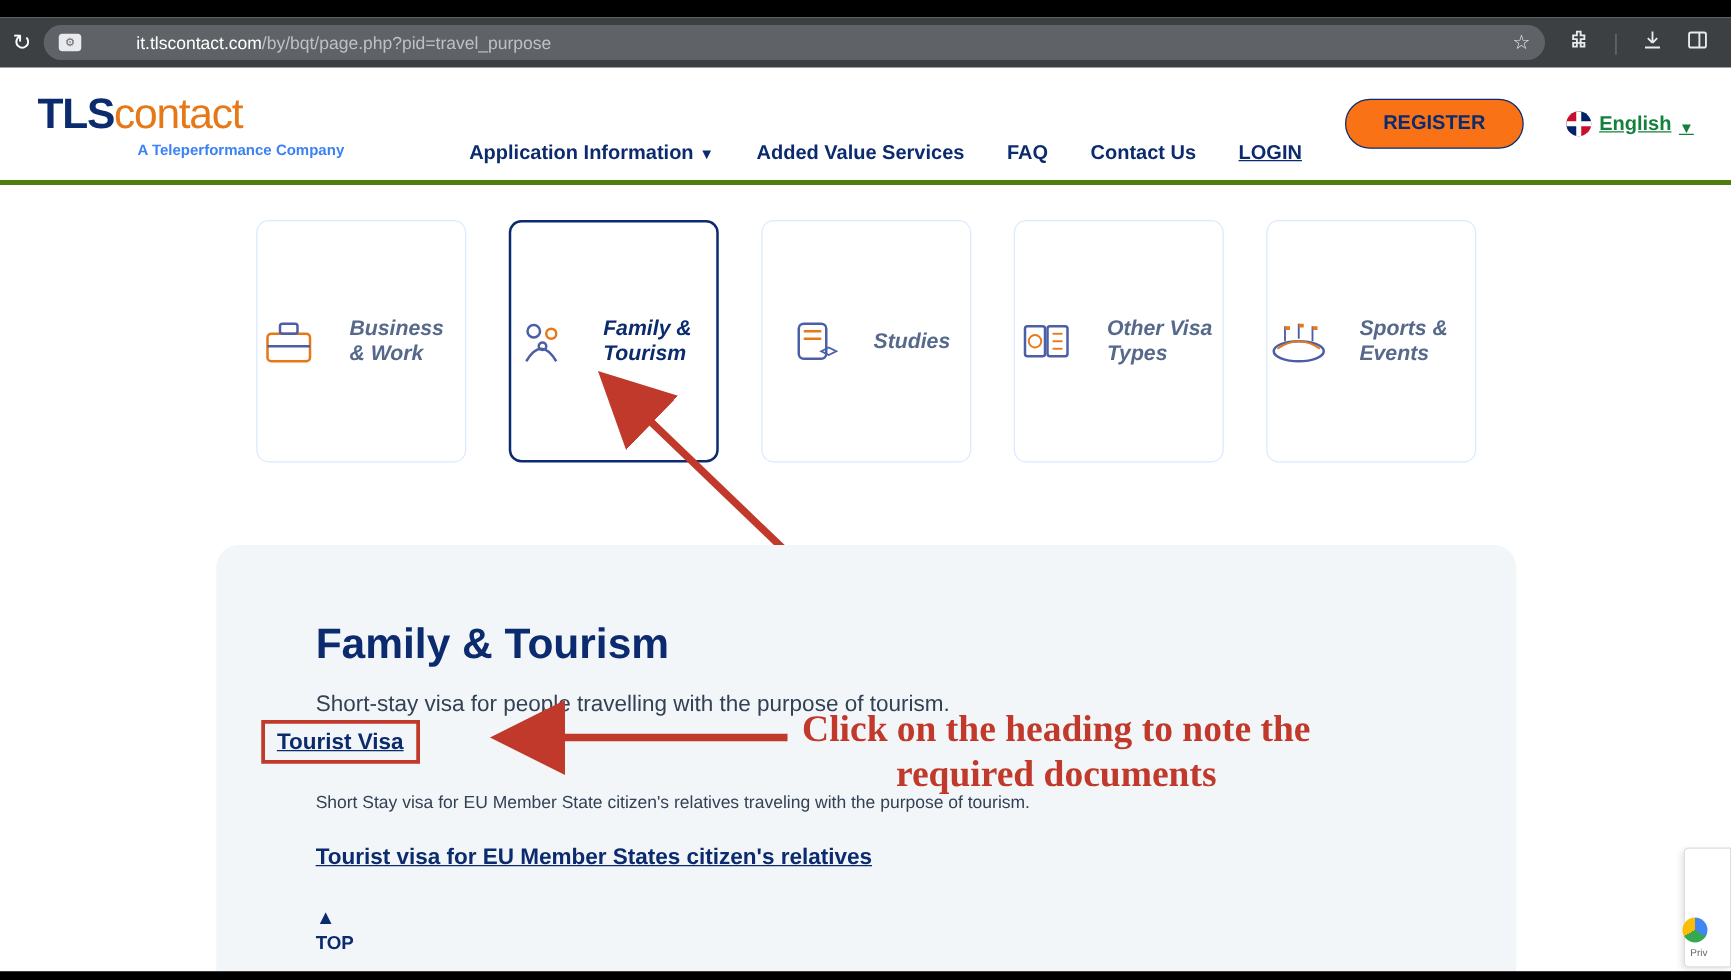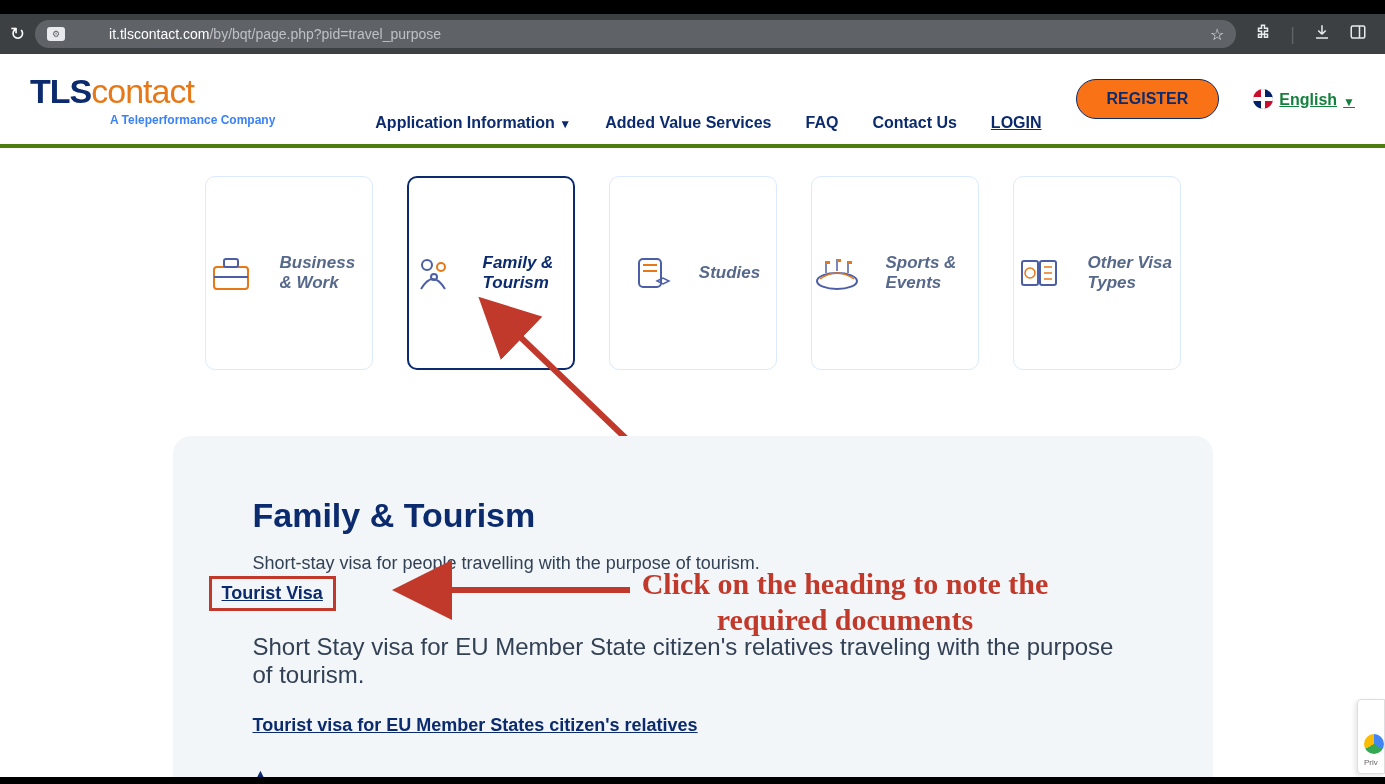--- a/index.html
+++ b/index.html
@@ -43,33 +43,33 @@
     .card.active .card-label { color: #0b2b6e; }
     .card-icon { width: 50px; height: 44px; }
 
     
     .content-wrap { display: flex; justify-content: center; margin-top: 56px; }
     .panel { background: #f2f6f8; border-radius: 18px; width: 1040px; padding: 60px 80px 40px 80px; position: relative; }
     .panel-title { color: #0b2b6e; font-size: 34px; font-weight: 800; }
     .panel-sub { color: #334155; font-size: 18px; margin-top: 18px; }
     .link-heading { color: #0b2b6e; font-size: 18px; font-weight: 700; margin-top: 26px; display: inline-block; }
     .highlight-box { border: 3px solid #c0392b; padding: 4px 10px; margin-left: -44px; margin-top: 2px; display: inline-block; }
-    .second-sub { color: #334155; font-size: 24px; margin-top: 22px; }
+    .second-sub { color: #334155; font-size: 14px; margin-top: 22px; }
     .top-link { color: #0b2b6e; font-weight: 700; margin-top: 30px; display: flex; flex-direction: column; align-items: flex-start; gap: 2px; font-size: 15px; }
     .top-caret { font-size: 16px; }
 
     
     .annotation-1 { position: absolute; left: 610px; top: 436px; color: #c0392b; font-family: 'Times New Roman', serif; font-size: 30px; font-weight: 700; }
     .annotation-2 { position: absolute; left: 630px; top: 566px; color: #c0392b; font-family: 'Times New Roman', serif; font-size: 30px; font-weight: 700; text-align: center; width: 430px; line-height: 1.2; }
 
     .arrow1 { position: absolute; left: 498px; top: 320px; width: 160px; height: 140px; pointer-events: none; }
     .arrow2 { position: absolute; left: 420px; top: 570px; width: 220px; height: 40px; pointer-events: none; }
 
     .bottom-bar { position: fixed; bottom: 0; left: 0; right: 0; height: 7px; background: #000; }
-    .recaptcha { position: fixed; bottom: 10px; right: 0; width: 28px; height: 75px; background: #fff; border: 1px solid #ddd; border-radius: 4px 0 0 4px; box-shadow: -2px 2px 5px rgba(0,0,0,0.1); display: flex; flex-direction: column; align-items: flex-start; justify-content: flex-end; padding: 6px 6px; font-size: 8px; color: #666; }
+    .recaptcha { position: fixed; bottom: 10px; right: 0; width: 28px; height: 96px; background: #fff; border: 1px solid #ddd; border-radius: 4px 0 0 4px; box-shadow: -2px 2px 5px rgba(0,0,0,0.1); display: flex; flex-direction: column; align-items: flex-end; justify-content: flex-end; padding: 6px 18px; font-size: 8px; color: #666; }
     .recaptcha-icon { width: 20px; height: 20px; border-radius: 50%; background: conic-gradient(#4285f4 0 120deg, #34a853 120deg 240deg, #fbbc05 240deg 360deg); margin-bottom: 4px; }
 
     svg { overflow: visible; }
   </style>
 </head>
 <body>
 
 <div class="chrome-top"></div>
 
 <div class="browser-bar">
@@ -146,41 +146,41 @@
     <svg class="card-icon" viewBox="0 0 50 44">
       <rect x="14" y="8" width="22" height="28" rx="4" fill="none" stroke="#4c5fa6" stroke-width="2"></rect>
       <line x1="18" y1="14" x2="32" y2="14" stroke="#e67817" stroke-width="2"></line>
       <line x1="18" y1="20" x2="32" y2="20" stroke="#e67817" stroke-width="2"></line>
       <path d="M32 30 l6 -3 l6 3 l-6 3 z" fill="none" stroke="#4c5fa6" stroke-width="1.5"></path>
     </svg>
     <span class="card-label">Studies</span>
   </div>
   <div class="card">
     <svg class="card-icon" viewBox="0 0 50 44">
+      <rect x="8" y="10" width="16" height="24" rx="2" fill="none" stroke="#4c5fa6" stroke-width="2"></rect>
+      <rect x="26" y="10" width="16" height="24" rx="2" fill="none" stroke="#4c5fa6" stroke-width="2"></rect>
+      <circle cx="16" cy="22" r="5" fill="none" stroke="#e67817" stroke-width="1.5"></circle>
+      <line x1="30" y1="16" x2="38" y2="16" stroke="#e67817" stroke-width="1.5"></line>
+      <line x1="30" y1="22" x2="38" y2="22" stroke="#e67817" stroke-width="1.5"></line>
+      <line x1="30" y1="28" x2="38" y2="28" stroke="#e67817" stroke-width="1.5"></line>
+    </svg>
+    <span class="card-label">Other Visa Types</span>
+  </div>
+  <div class="card">
+    <svg class="card-icon" viewBox="0 0 50 44">
       <ellipse cx="25" cy="30" rx="20" ry="8" fill="none" stroke="#4c5fa6" stroke-width="2"></ellipse>
       <path d="M8 28 q17 -12 34 0" fill="none" stroke="#e67817" stroke-width="1.5"></path>
       <line x1="14" y1="10" x2="14" y2="22" stroke="#4c5fa6" stroke-width="1.5"></line>
       <line x1="25" y1="8" x2="25" y2="20" stroke="#4c5fa6" stroke-width="1.5"></line>
       <line x1="36" y1="10" x2="36" y2="22" stroke="#4c5fa6" stroke-width="1.5"></line>
       <rect x="14" y="10" width="4" height="3" fill="#e67817"></rect>
       <rect x="25" y="8" width="4" height="3" fill="#e67817"></rect>
       <rect x="36" y="10" width="4" height="3" fill="#e67817"></rect>
     </svg>
     <span class="card-label">Sports &amp; Events</span>
-  </div>
-  <div class="card">
-    <svg class="card-icon" viewBox="0 0 50 44">
-      <rect x="8" y="10" width="16" height="24" rx="2" fill="none" stroke="#4c5fa6" stroke-width="2"></rect>
-      <rect x="26" y="10" width="16" height="24" rx="2" fill="none" stroke="#4c5fa6" stroke-width="2"></rect>
-      <circle cx="16" cy="22" r="5" fill="none" stroke="#e67817" stroke-width="1.5"></circle>
-      <line x1="30" y1="16" x2="38" y2="16" stroke="#e67817" stroke-width="1.5"></line>
-      <line x1="30" y1="22" x2="38" y2="22" stroke="#e67817" stroke-width="1.5"></line>
-      <line x1="30" y1="28" x2="38" y2="28" stroke="#e67817" stroke-width="1.5"></line>
-    </svg>
-    <span class="card-label">Other Visa Types</span>
   </div>
 </div>
 
 <svg class="arrow1" viewBox="0 0 160 140">
   <defs>
       <marker id="ah1" markerWidth="10" markerHeight="10" refX="2" refY="5" orient="auto">
         <polygon points="0,0 10,5 0,10" fill="#c0392b"></polygon>
       </marker>
     </defs>
   <line x1="140" y1="130" x2="15" y2="10" stroke="#c0392b" stroke-width="6" marker-end="url(#ah1)"></line>

